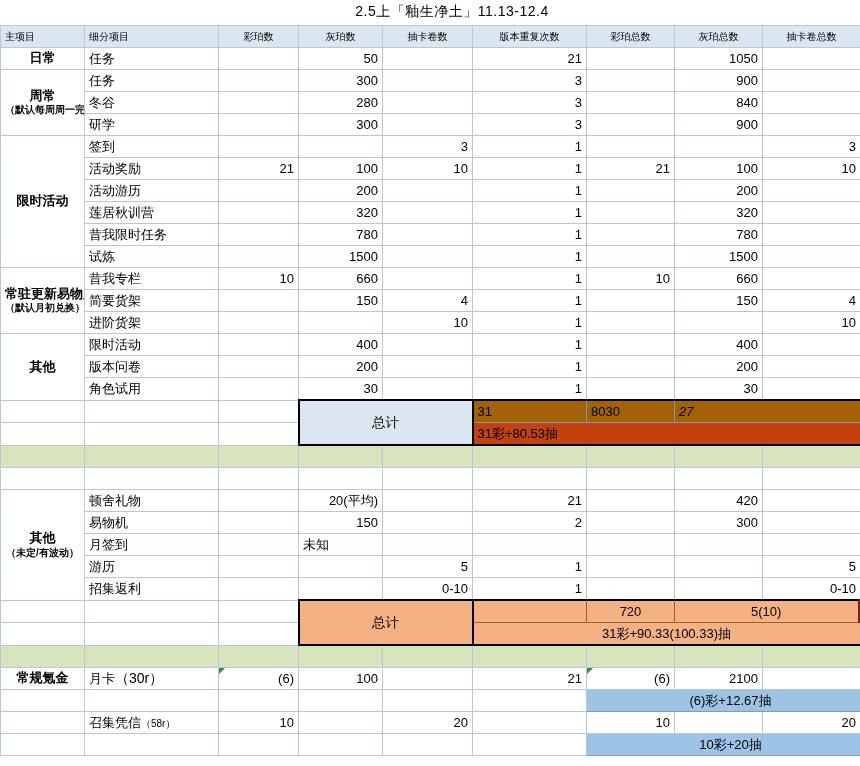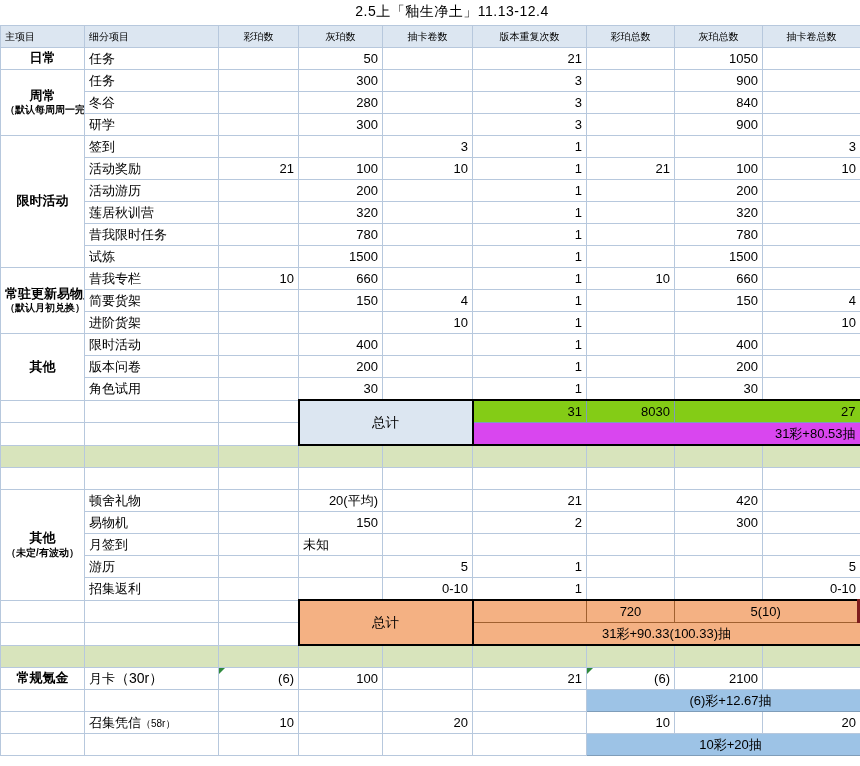--- a/index.html
+++ b/index.html
@@ -49,50 +49,50 @@
   .sub{text-align:left;}
   .num{text-align:right;}
   .green td{background:#d8e4bc;height:21px;border:1px solid #b7c8dd;}
   .tot-label{
     background:#dce6f1;
     text-align:center;
     border:2px solid #000;
     font-size:13.5px;
   }
   .tot-val{
-    background:#84cc16;
-    text-align:right;
+    background:#a16207;
+    text-align:left;
     border-top:2px solid #000;
     border-bottom:1px solid #7f9db9;
     border-left:1px solid #7f9db9;
     border-right:1px solid #7f9db9;
   }
-  .tot-val.last{border-right:2px solid #000;}
+  .tot-val.last{border-right:2px solid #000;font-style:italic;}
   .tot-sum{
-    background:#d946ef;
-    text-align:right;
+    background:#c2410c;
+    text-align:left;
     border:1px solid #7f9db9;
     border-bottom:2px solid #000;
     border-right:2px solid #000;
   }
   .orange-label{
     background:#f4b183;
     text-align:center;
     border:2px solid #000;
     font-size:13.5px;
   }
   .orange-val{
     background:#f4b183;
     text-align:center;
     border-top:2px solid #000;
     border-bottom:1px solid #a06030;
     border-left:1px solid #a06030;
     border-right:1px solid #a06030;
   }
-  .orange-val.last{border-right:8px solid #7f1d1d;margin-top:20px;}
+  .orange-val.last{border-right:6px solid #7f1d1d;margin-top:20px;}
   .orange-sum{
     background:#f4b183;
     text-align:center;
     border:1px solid #a06030;
     border-bottom:2px solid #000;
     border-right:2px solid #000;
   }
   .blue-sum{
     background:#9dc3e6;
     text-align:center;

